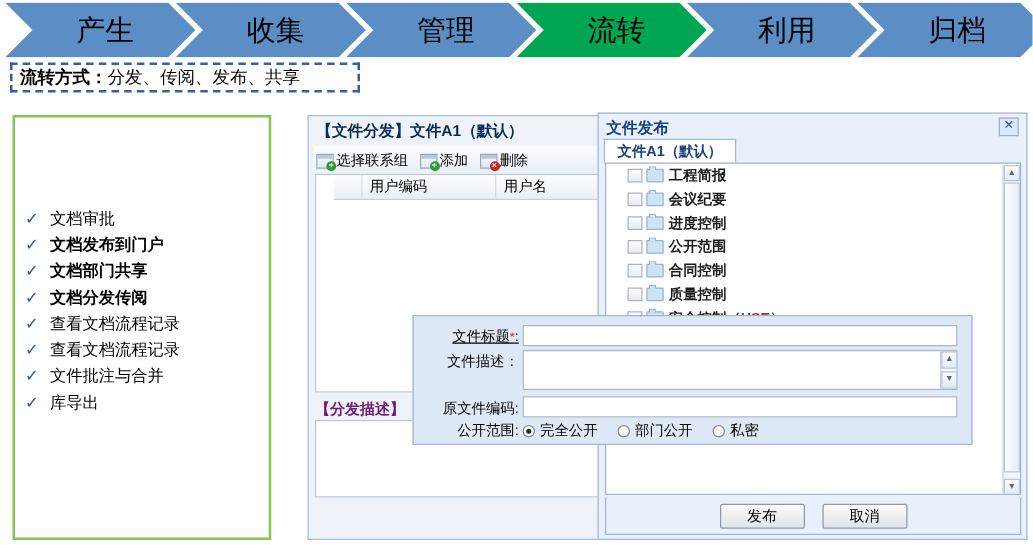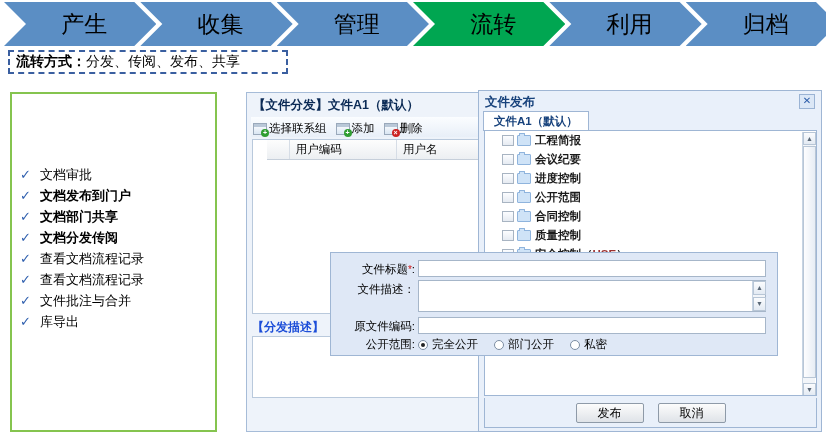--- a/index.html
+++ b/index.html
@@ -168,21 +168,21 @@
   }
   .th.col0 { width: 24px; }
   .th.col1 { width: 115px; }
   .th.col2 { width: 92px; border-right: none; }
 
   #dist-desc-label {
     position: absolute;
     left: 5px; top: 226px;
     font-weight: bold;
     font-size: 12px;
-    color: #1d4ed8;
+    color: #701a75;
   }
   #dist-desc-box {
     position: absolute;
     left: 5px; top: 243px;
     width: 232px; height: 62px;
     background: #fff;
     border: 1px solid #b9c9dc;
     box-sizing: border-box;
   }
 
@@ -367,21 +367,21 @@
     padding-top: 2px;
   }
   .req { color: #d01414; font-size: 10px; }
   .form-input {
     background: #fff;
     border: 1px solid #a6b6c9;
     box-sizing: border-box;
     height: 17px;
   }
   #row-title { left: 8px; top: 7px; }
-  #row-title .form-label { width: 76px; }
+  #row-title .form-label { width: 76px; text-decoration: underline; }
   #row-title .form-input { width: 348px; }
 
   #row-desc { left: 8px; top: 27px; }
   #row-desc .form-label { width: 76px; }
   #desc-textarea-wrap {
     position: relative;
     width: 348px; height: 32px;
     background: #fff;
     border: 1px solid #a6b6c9;
     box-sizing: border-box;

